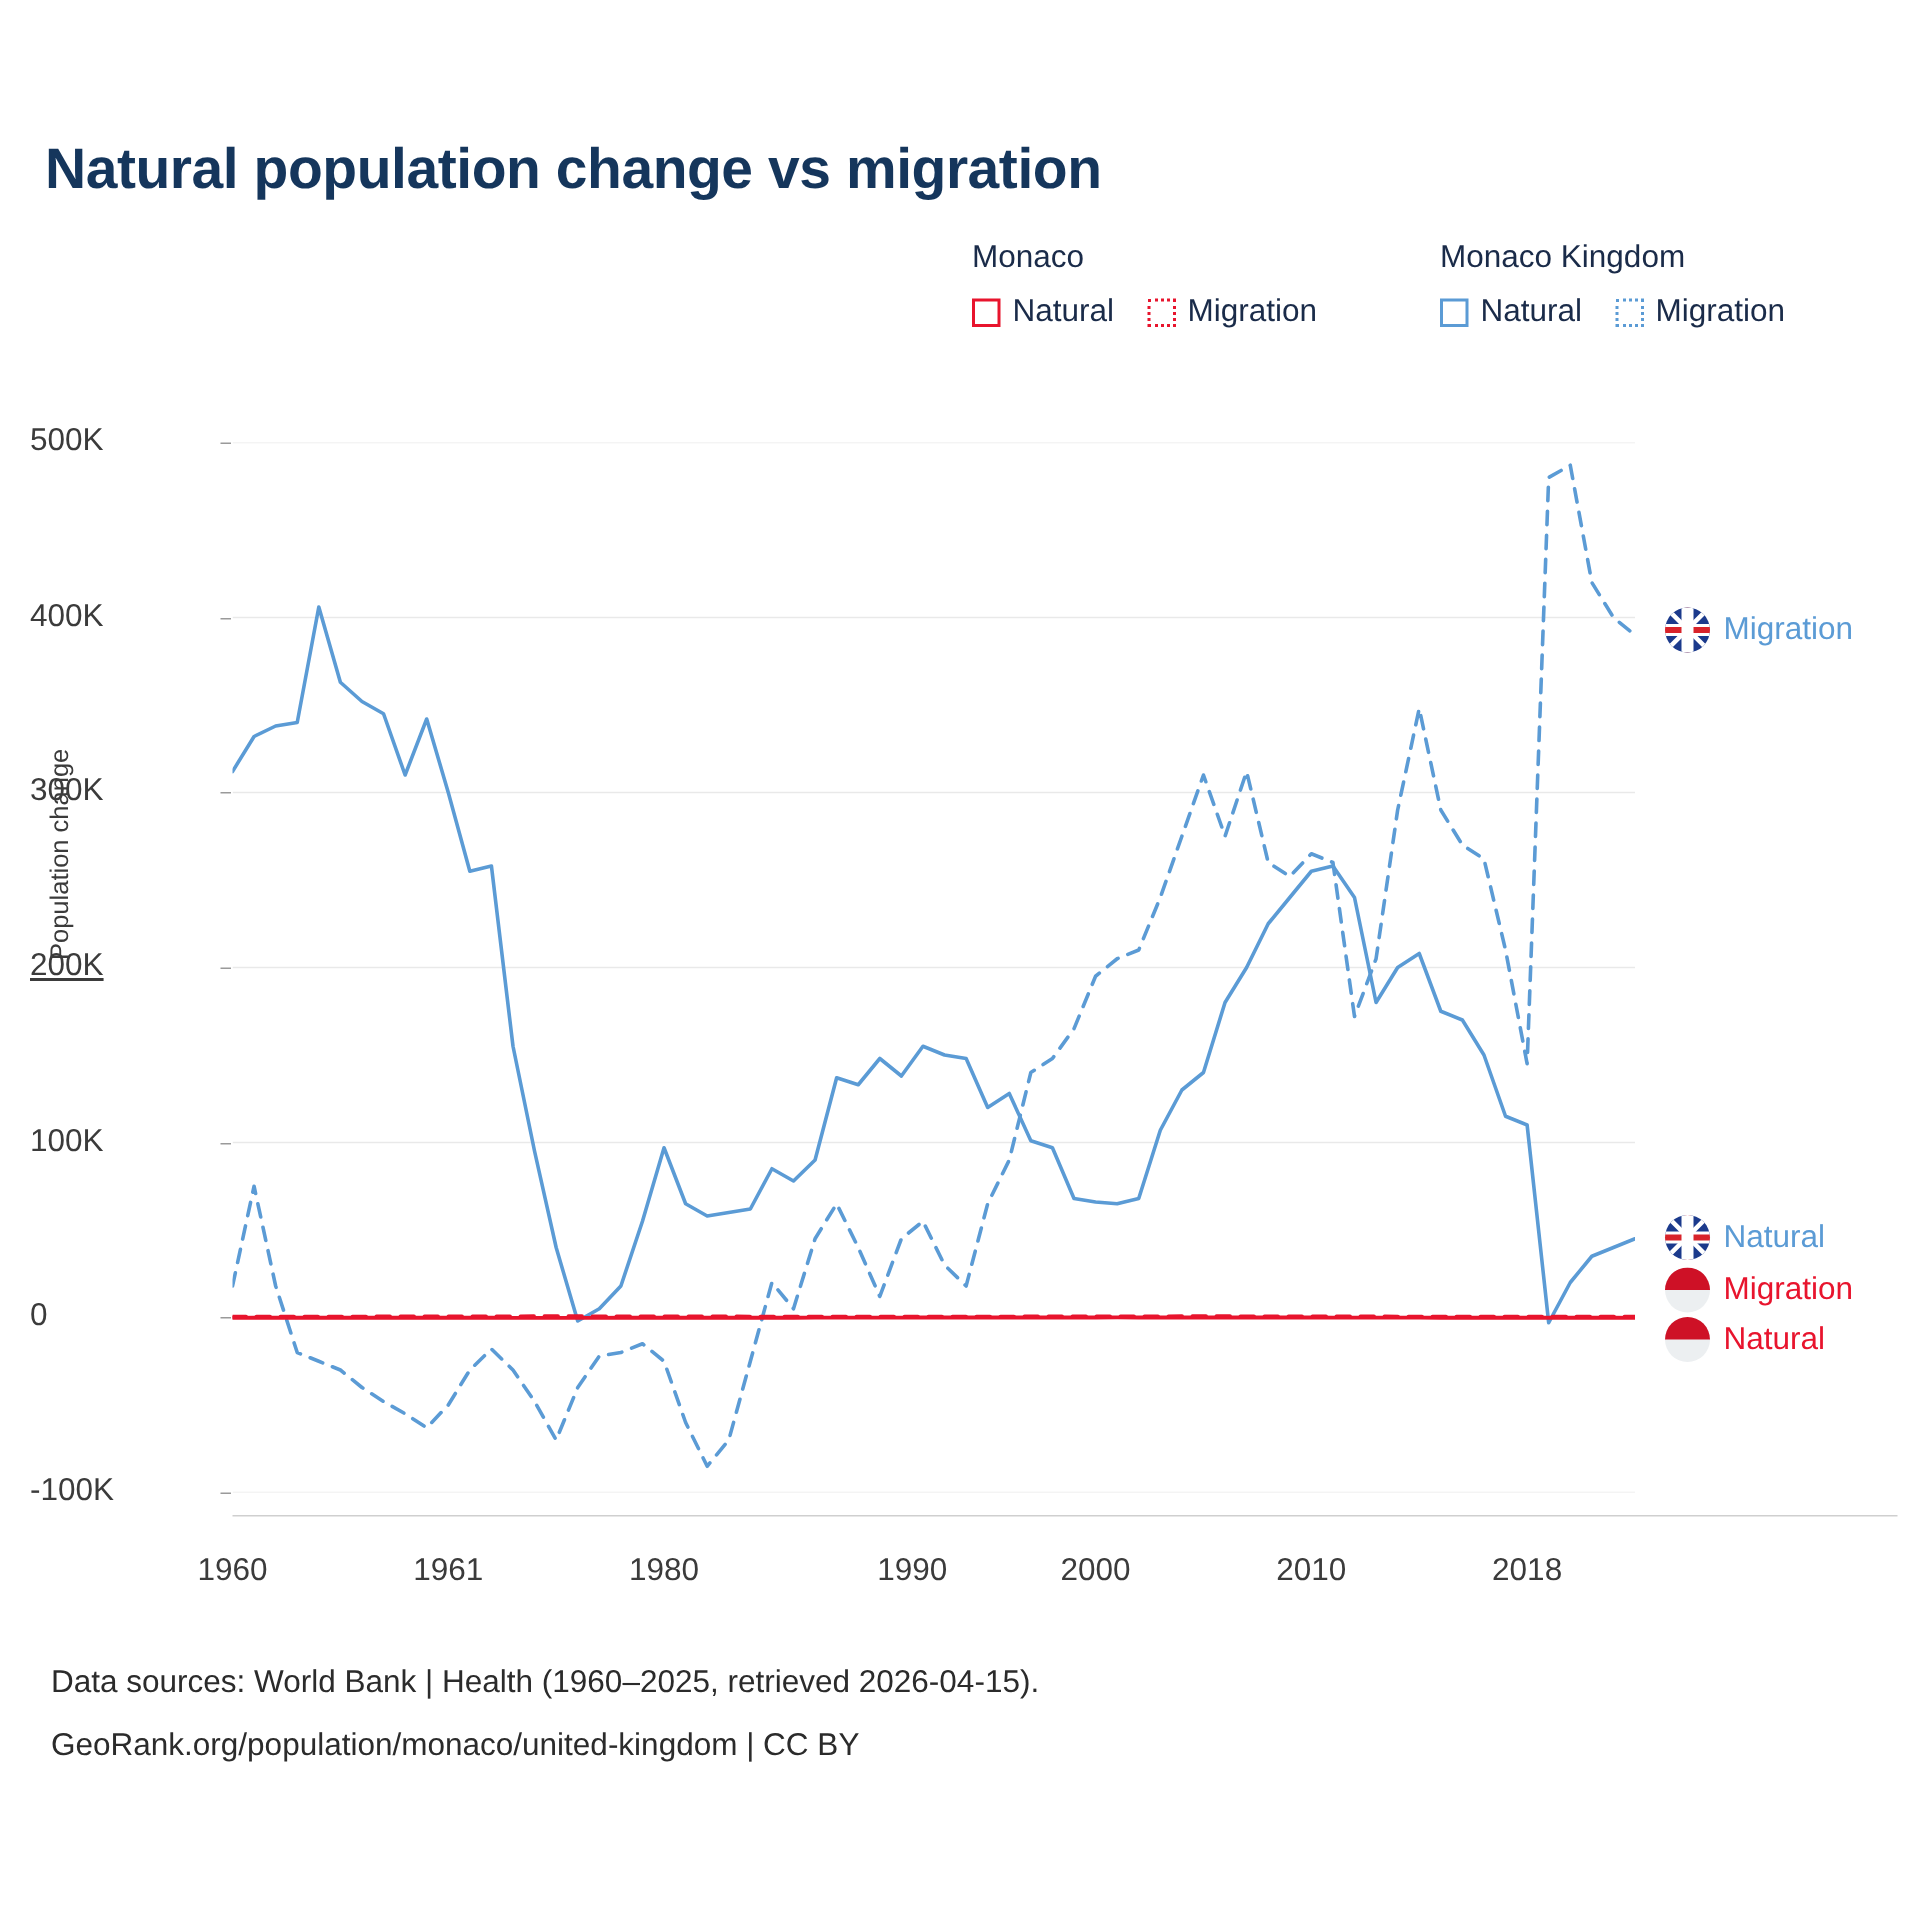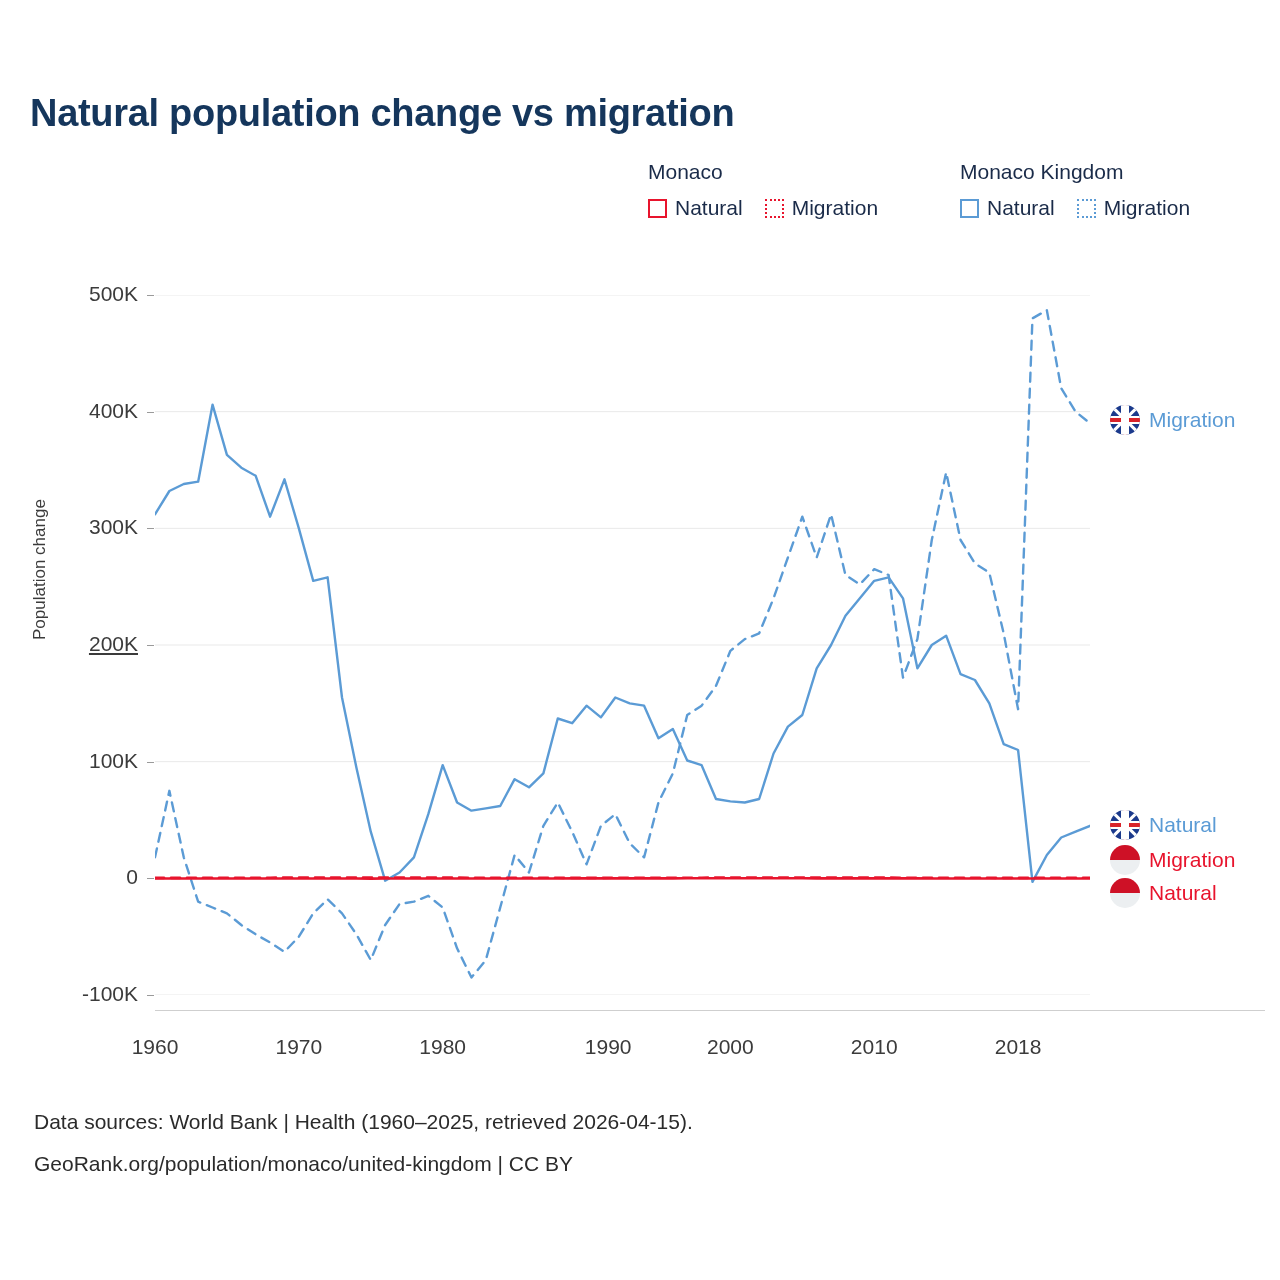--- a/index.html
+++ b/index.html
@@ -80,21 +80,21 @@
     position: absolute;
     left: 155px;
     top: 295px;
     width: 935px;
     height: 700px;
   }
   .ytick {
     position: absolute;
     left: 0;
     width: 118px;
-    text-align: right;
+    text-align: left;
     font-size: 21px;
     color: #3b3b3b;
     transform: translateY(-13px);
   }
   .tick-mark {
     position: absolute;
     width: 7px;
     height: 1px;
     background: #9a9a9a;
   }
@@ -265,21 +265,21 @@
       <div class="tick-mark" style="left: 147px; top: 645px;"></div>
       <div class="ytick" style="left: 20px; top: 761.667px;">100K</div>
       <div class="tick-mark" style="left: 147px; top: 761.667px;"></div>
       <div class="ytick" style="left: 20px; top: 878.333px;">0</div>
       <div class="tick-mark" style="left: 147px; top: 878.333px;"></div>
       <div class="ytick" style="left: 20px; top: 995px;">-100K</div>
       <div class="tick-mark" style="left: 147px; top: 995px;"></div>
     </div>
   <div id="xlabels">
       <div class="xtick" style="left: 155px; top: 1035px;">1960</div>
-      <div class="xtick" style="left: 298.846px; top: 1035px;">1970</div>
+      <div class="xtick" style="left: 298.846px; top: 1035px;">1961</div>
       <div class="xtick" style="left: 442.692px; top: 1035px;">1980</div>
       <div class="xtick" style="left: 586.538px; top: 1035px; text-align: right;">1990</div>
       <div class="xtick" style="left: 730.385px; top: 1035px;">2000</div>
       <div class="xtick" style="left: 874.231px; top: 1035px;">2010</div>
       <div class="xtick" style="left: 1018.08px; top: 1035px;">2018</div>
     </div>
   <div id="endlabels">
       <div class="end-label" style="left: 1110px; top: 405px;">
         <span class="flag uk">
           <s></s>

